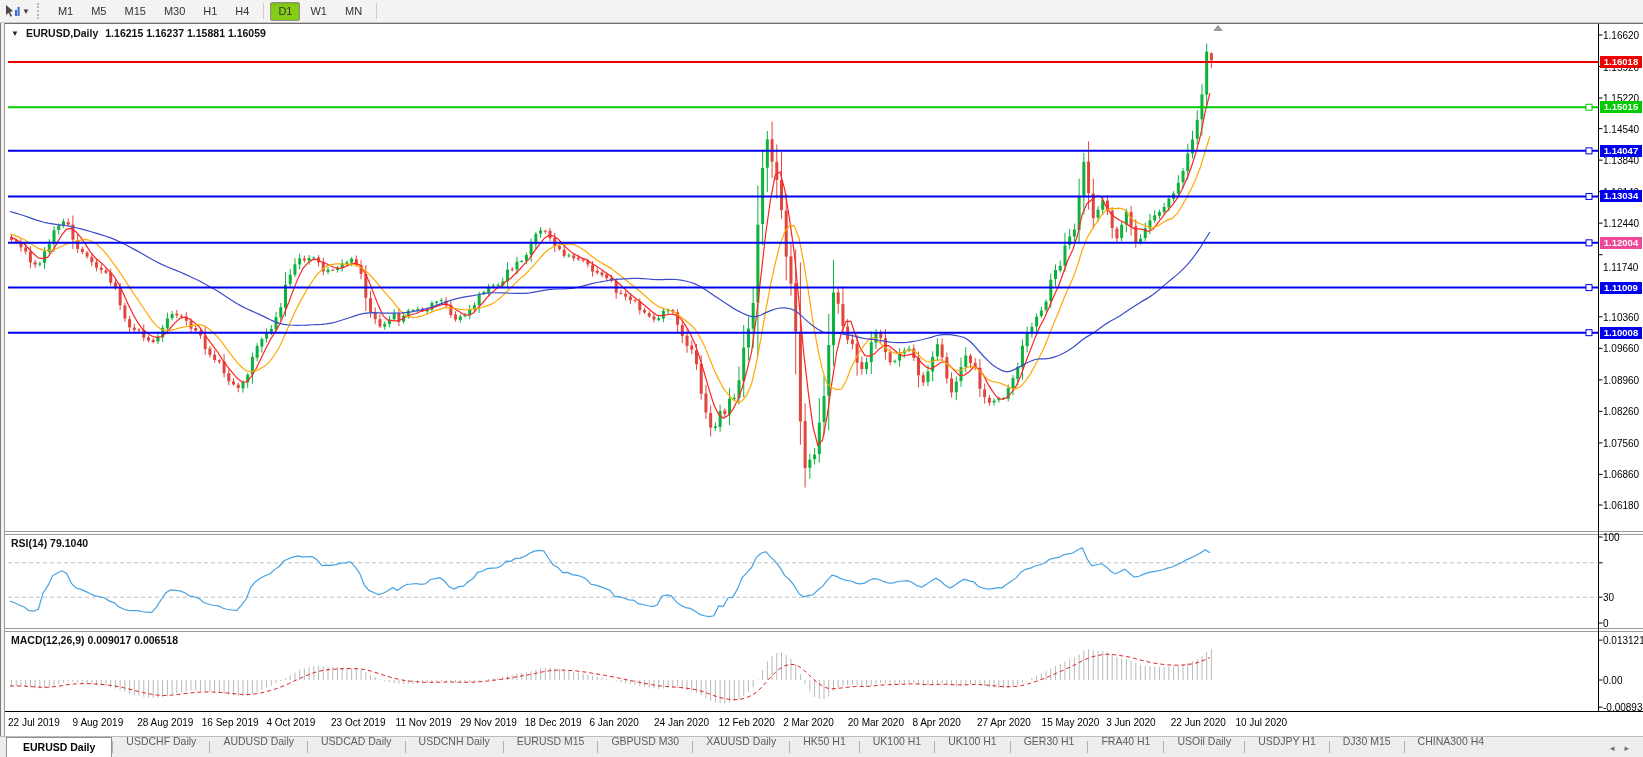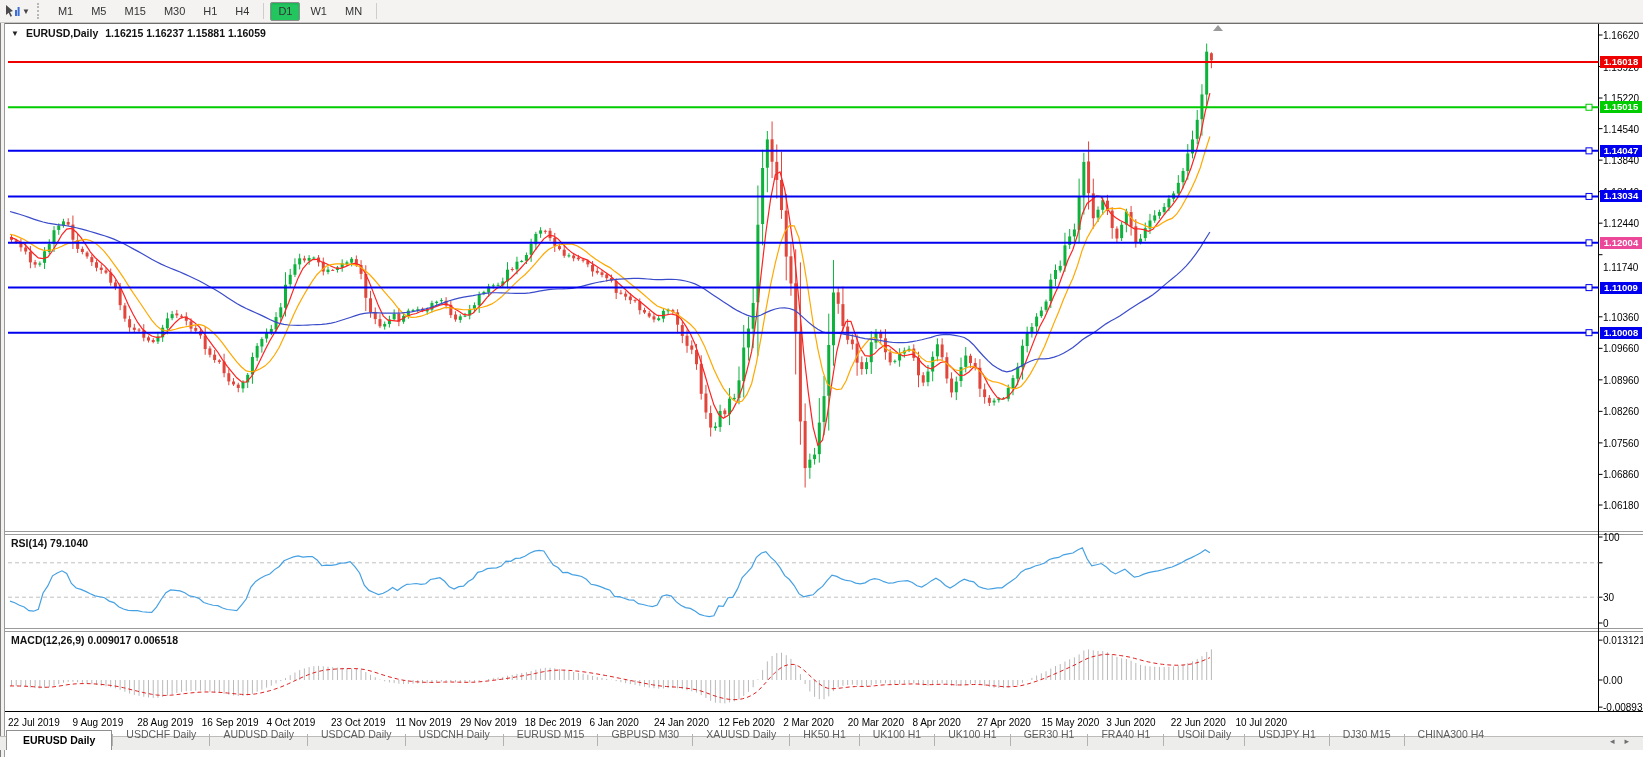--- a/index.html
+++ b/index.html
@@ -6,38 +6,38 @@
   #app{position:relative;width:1643px;height:757px;overflow:hidden;background:#fff;
        font-family:"Liberation Sans","DejaVu Sans",sans-serif;-webkit-font-smoothing:none;}
   
   .toolbar{position:absolute;top:0;left:0;right:0;height:23px;background:#f4f3f2;
            border-bottom:1px solid #c9c7c5;display:flex;align-items:center;box-sizing:border-box;}
   .tool-icon{width:18px;height:16px;margin-left:3px;display:flex;align-items:center;justify-content:center;}
   .dd-arrow{font-size:8px;color:#444;margin:0 2px 0 1px;cursor:default;}
   .grip{width:5px;height:16px;margin:0 5px;border-left:2px dotted #b9b7b4;}
   .tfbtn{font-size:11px;color:#333;padding:2px 7px;margin:0 1px;border:1px solid transparent;
          border-radius:2px;cursor:default;line-height:13px;}
-  .tfbtn.sel{background:#22c55e;border:1px solid #8f8f8f;box-shadow:inset 0 1px 2px rgba(0,0,0,.12);}
+  .tfbtn.sel{background:#84cc16;border:1px solid #8f8f8f;box-shadow:inset 0 1px 2px rgba(0,0,0,.12);}
   .tbsep{width:1px;height:16px;background:#cfcdca;margin:0 5px;}
   
   .left-frame{position:absolute;left:0;top:23px;bottom:0;width:5px;background:#f2f1f0;
               border-left:1px solid #7d7d7d;border-right:1px solid #9a9a9a;box-sizing:border-box;}
   
   #csvg{position:absolute;top:23px;left:0;}
   
   .chart-title{position:absolute;top:27px;left:11px;font-size:10.5px;font-weight:700;color:#111;
                display:flex;gap:7px;align-items:center;white-space:nowrap;}
   .chart-title .tri{font-size:8px;color:#222;}
   .pane-header{position:absolute;left:11px;font-size:10.5px;font-weight:700;color:#111;white-space:nowrap;}
   .axlabel{position:absolute;left:1603px;font-size:10px;color:#000;white-space:nowrap;}
   .badge{position:absolute;left:1600px;width:42px;height:12px;line-height:12px;text-align:center;
          font-size:9.5px;font-weight:700;color:#fff;white-space:nowrap;}
   .datelbl{position:absolute;top:717px;font-size:10px;color:#000;white-space:nowrap;}
   
-  .tabbar{position:absolute;left:0;right:0;top:736px;height:14px;background:#ededec;
+  .tabbar{position:absolute;left:0;right:0;top:736px;height:21px;background:#ededec;
           border-top:1px solid #bdbbb9;display:flex;align-items:flex-end;box-sizing:border-box;padding-left:6px;}
   .tab{font-size:10.5px;color:#5d5d5d;padding:3px 13px 10px 13px;cursor:default;white-space:nowrap;}
   .tab.active{background:#fff;color:#000;font-weight:700;border:1px solid #8f8f8f;border-bottom:none;
               padding:3px 16px 4px 16px;}
   .tabsep{width:1px;height:12px;background:#b4b2b0;margin:0 0 4px 0;}
   .tab-arrows{margin-left:auto;display:flex;gap:10px;padding:0 14px 4px 0;color:#6e6e6e;font-size:9px;}
 </style>
 </head>
 <body>
 

